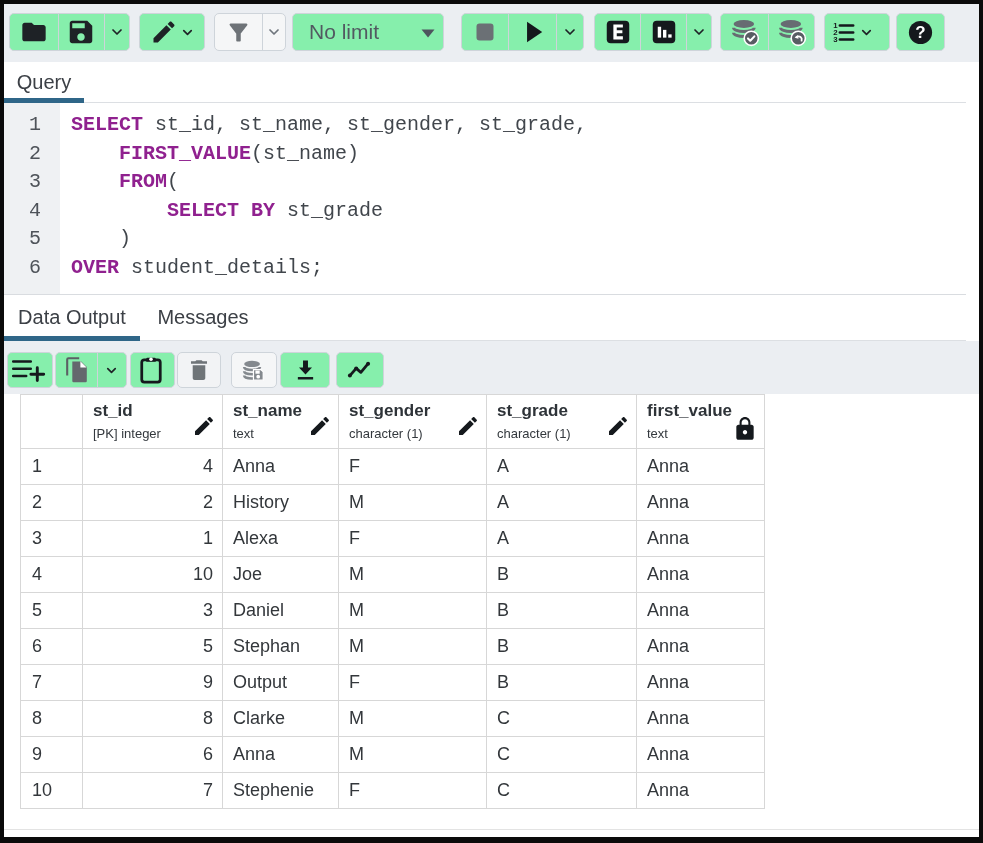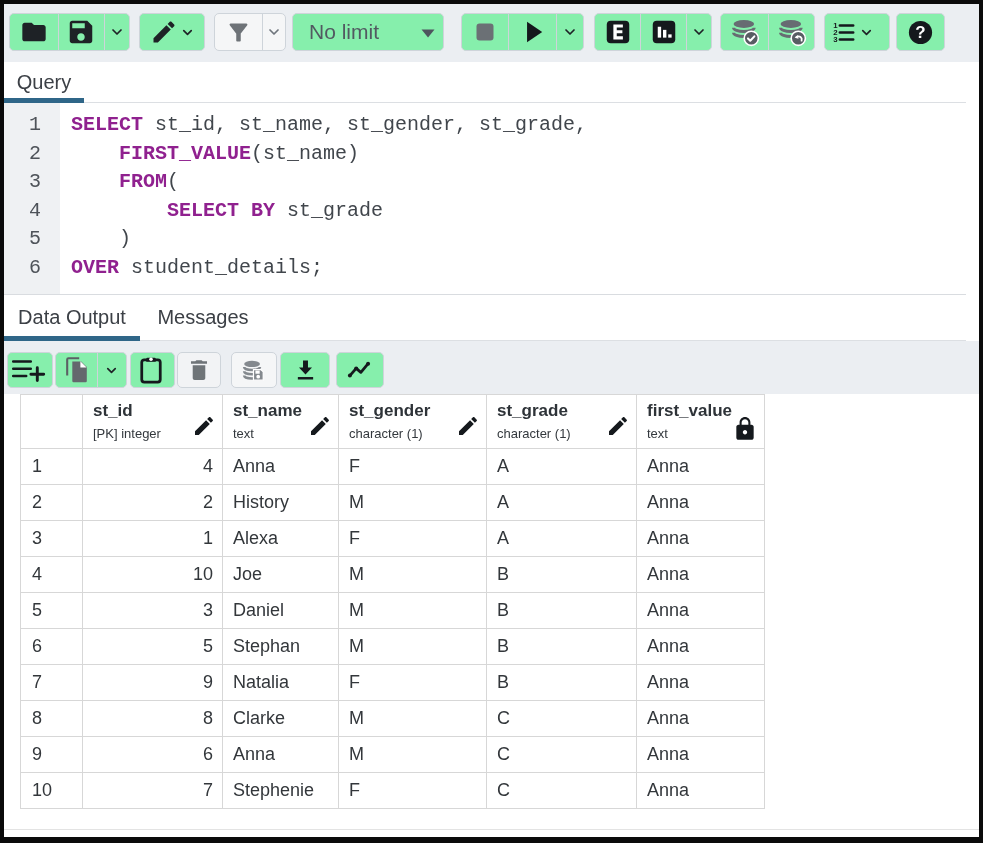--- a/index.html
+++ b/index.html
@@ -384,21 +384,21 @@
             <td class="rn">6</td>
             <td class="num">5</td>
             <td>Stephan</td>
             <td>M</td>
             <td>B</td>
             <td>Anna</td>
           </tr>
       <tr>
             <td class="rn">7</td>
             <td class="num">9</td>
-            <td>Natalia</td>
+            <td>Output</td>
             <td>F</td>
             <td>B</td>
             <td>Anna</td>
           </tr>
       <tr>
             <td class="rn">8</td>
             <td class="num">8</td>
             <td>Clarke</td>
             <td>M</td>
             <td>C</td>

